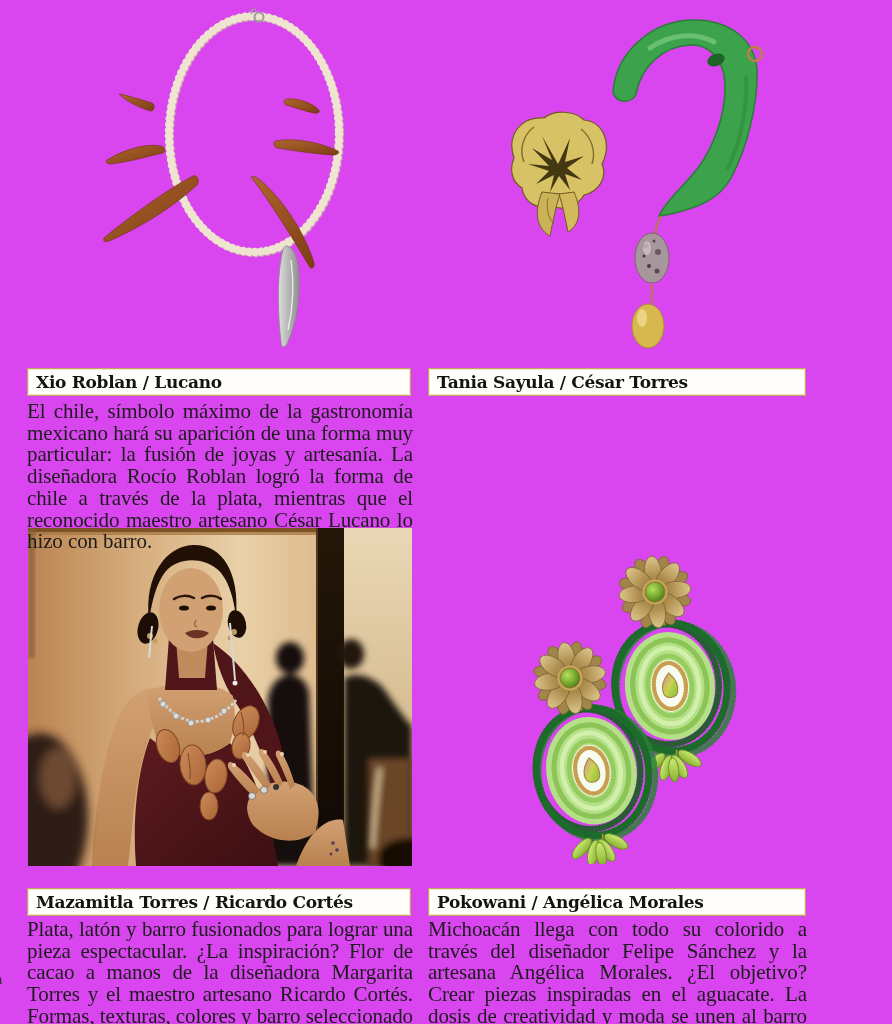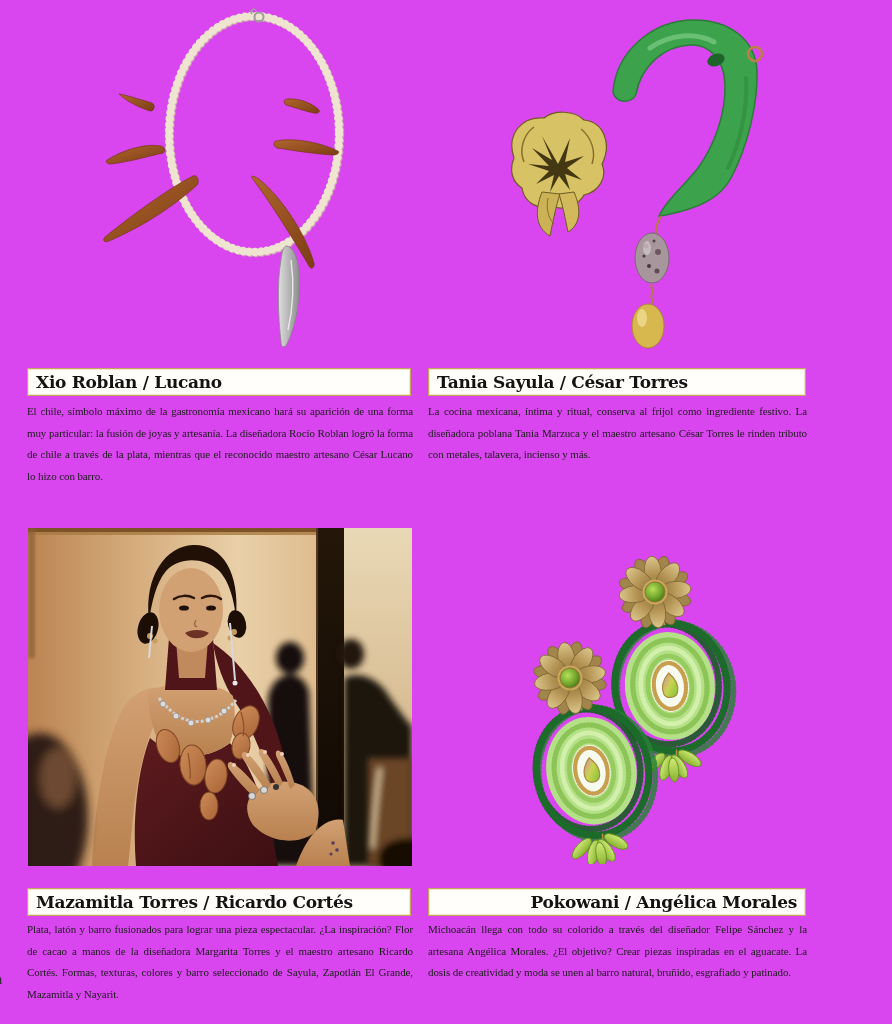--- a/index.html
+++ b/index.html
@@ -26,21 +26,21 @@
     font-size:17px; line-height:23px; letter-spacing:-0.3px;
     color:#131313; white-space:nowrap;
   }
   .tb-tl { left:27px;  top:368px; width:384px; }
   .tb-tr { left:428px; top:368px; width:378px; }
   .tb-bl { left:27px;  top:888px; width:384px; }
   .tb-br { left:428px; top:888px; width:378px; }
 
   .bodytext {
     position:absolute; margin:0;
-    font-size:11px; line-height:21.7px; text-align:justify;
+    font-size:21px; line-height:21.7px; text-align:justify;
     color:#1c1c1c; hyphens:auto; -webkit-hyphens:auto;
     letter-spacing:-0.1px;
   }
   .bt-tl { left:27px;  top:401px; width:386px; }
   .bt-tr { left:428px; top:401px; width:379px; }
   .bt-bl { left:27px;  top:919px; width:386px; }
   .bt-br { left:428px; top:919px; width:379px; }
 
   .edge-frag {
     position:absolute; left:-4px; top:972px;
@@ -340,23 +340,22 @@
 
   <header class="titlebox tb-tl" style="border-color: rgb(198, 165, 94);">
     <h2>Xio Roblan / Lucano</h2>
   </header>
   <header class="titlebox tb-tr" style="border-color: rgb(198, 165, 94);">
     <h2>Tania Sayula / César Torres</h2>
   </header>
   <header class="titlebox tb-bl" style="border-color: rgb(198, 165, 94);">
     <h2>Mazamitla Torres / Ricardo Cortés</h2>
   </header>
-  <header class="titlebox tb-br" style="border-color: rgb(198, 165, 94); text-align: right;">
+  <header class="titlebox tb-br" style="border-color: rgb(198, 165, 94);">
     <h2>Pokowani / Angélica Morales</h2>
   </header>
 
   <p class="bodytext bt-tl" style="color: rgb(28, 28, 28);">El chile, símbolo máximo de la gastronomía mexicano hará su aparición de una forma muy particular: la fusión de joyas y artesanía. La diseñadora Rocío Roblan logró la forma de chile a través de la plata, mientras que el reconocido maestro artesano César Lucano lo hizo con barro.</p>
-  <p class="bodytext bt-tr" style="color: rgb(28, 28, 28);">La cocina mexicana, íntima y ritual, conserva al frijol como ingrediente festivo. La diseñadora poblana Tania Marzuca y el maestro artesano César Torres le rinden tributo con metales, talavera, incienso y más.</p>
   <p class="bodytext bt-bl" style="color: rgb(28, 28, 28);">Plata, latón y barro fusionados para lograr una pieza espectacular. ¿La inspiración? Flor de cacao a manos de la diseñadora Margarita Torres y el maestro artesano Ricardo Cortés. Formas, texturas, colores y barro seleccionado de Sayula, Zapotlán El Grande, Mazamitla y Nayarit.</p>
   <p class="bodytext bt-br" style="color: rgb(28, 28, 28);">Michoacán llega con todo su colorido a través del diseñador Felipe Sánchez y la artesana Angélica Morales. ¿El objetivo? Crear piezas inspiradas en el aguacate. La dosis de creatividad y moda se unen al barro natural, bruñido, esgrafiado y patinado.</p>
 
   <span class="edge-frag">a</span>
 </div>
 
 </body></html>

